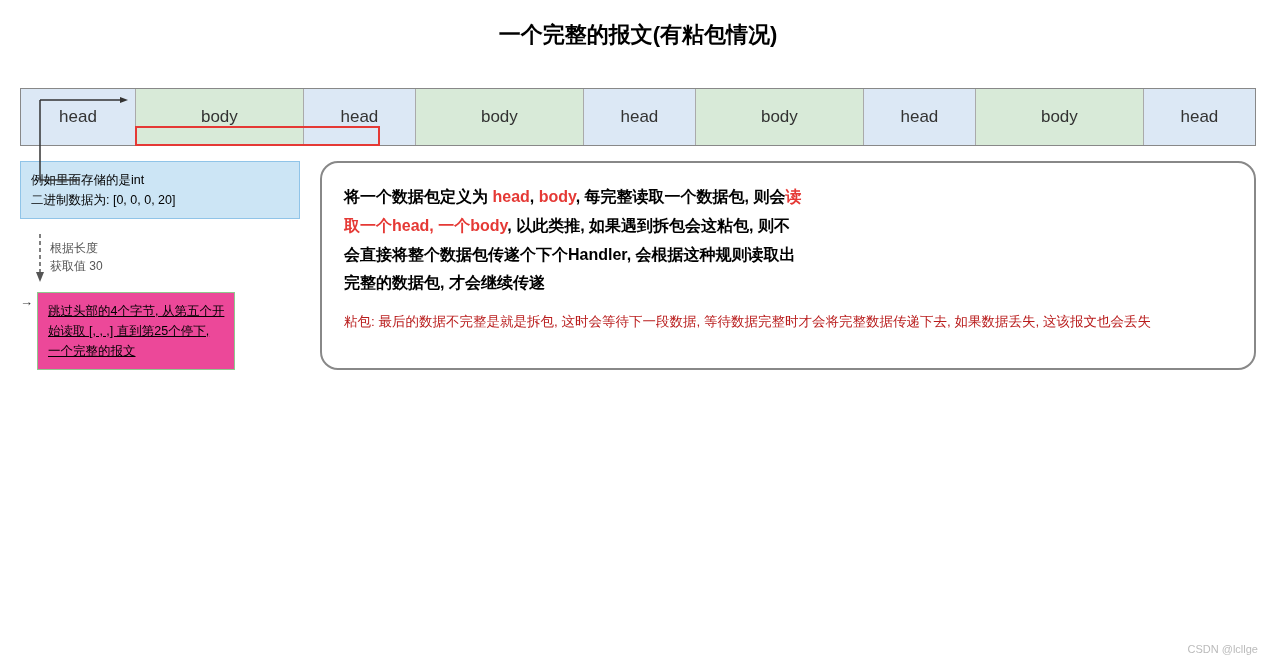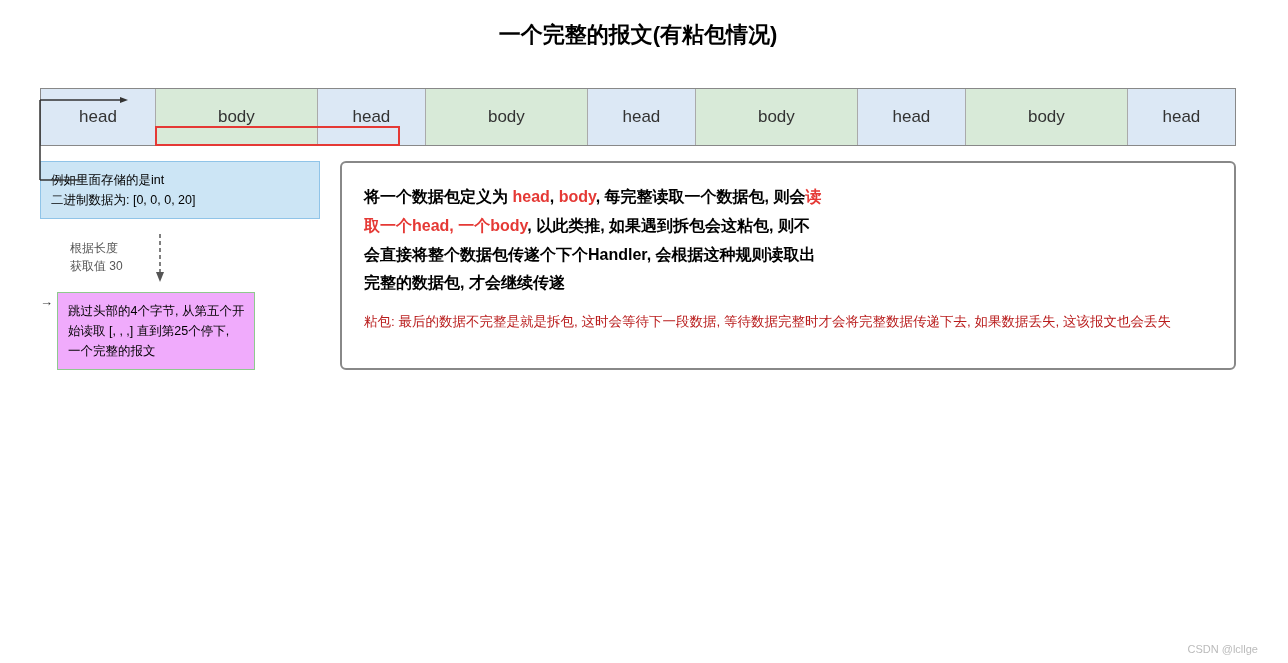--- a/index.html
+++ b/index.html
@@ -10,21 +10,21 @@
       height: 663px;
       overflow: hidden;
       position: relative;
     }
 
     .page-container {
       width: 1276px;
       height: 663px;
       background: #fff;
       position: relative;
-      padding: 20px 40px;
+      padding: 20px 20px;
     }
 
     .main-title {
       text-align: center;
       font-size: 22px;
       font-weight: bold;
       color: #000;
       margin-bottom: 20px;
     }
 
@@ -91,33 +91,34 @@
       border: 1px solid #90c4e8;
       padding: 8px 10px;
       font-size: 12.5px;
       line-height: 1.6;
       color: #000;
       margin-bottom: 15px;
     }
 
     
     .info-box-green {
-      background: #f0abfc;
+      background: #ec4899;
       border: 1px solid #8ec98e;
       padding: 8px 10px;
       font-size: 12.5px;
       line-height: 1.6;
       color: #000;
+      text-decoration: underline;
     }
 
     
     .explanation-box {
       flex: 1;
       border: 2px solid #888;
-      border-radius: 6px;
+      border-radius: 18px;
       padding: 20px 22px;
       font-size: 15px;
       line-height: 1.8;
       color: #000;
     }
 
     .explanation-main {
       font-size: 16px;
       font-weight: bold;
       margin-bottom: 12px;
@@ -199,21 +200,21 @@
 
   <div class="bottom-section">
 
     <div class="left-annotations">
 
       <div class="info-box-blue">
         <span>例如里面存储的是int</span><br>
         <span>二进制数据为: [0, 0, 0, 20]</span>
       </div>
 
-      <div style="display:flex; flex-direction:column; align-items:center; margin-bottom:8px; position:relative;">
+      <div style="display:flex; flex-direction:column; align-items:flex-start; margin-bottom:8px; position:relative;">
         <svg width="80" height="50" style="overflow:visible;">
           <line x1="20" y1="0" x2="20" y2="40" stroke="#555" stroke-width="1.5" stroke-dasharray="4,3"></line>
           <polygon points="16,38 20,48 24,38" fill="#555"></polygon>
         </svg>
         <div style="position:absolute; left:30px; top:5px; font-size:12px; color:#555; line-height:1.5;">
           <span>根据长度</span><br>
           <span>获取值 30</span>
         </div>
       </div>
 

